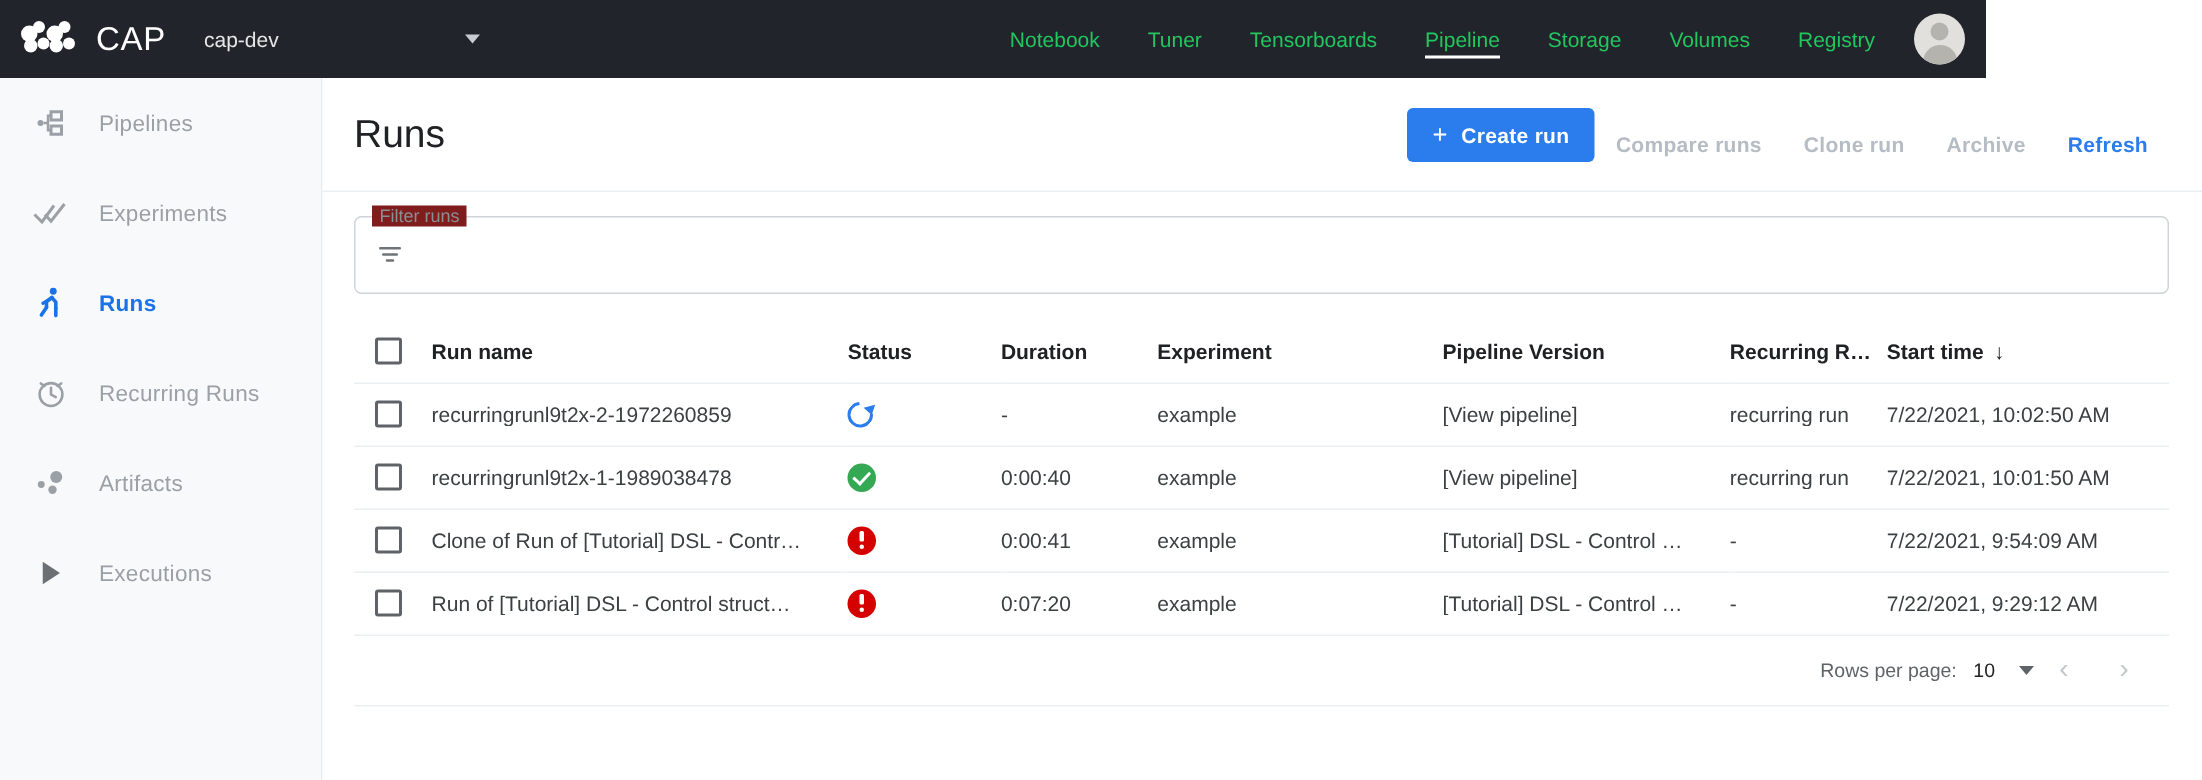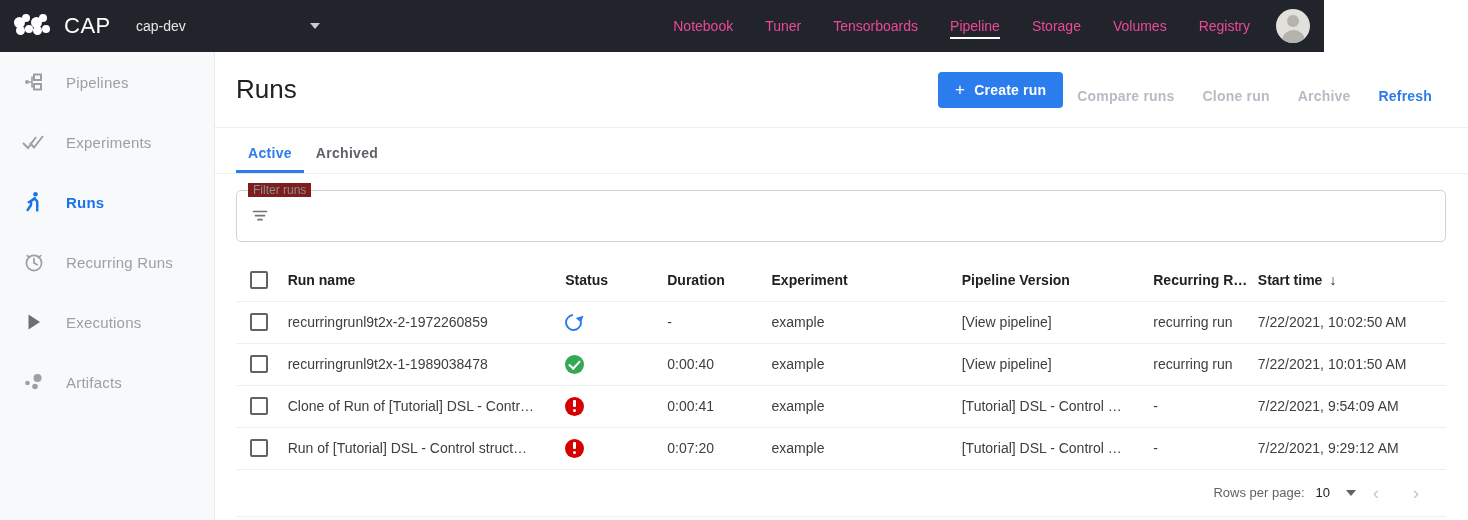--- a/index.html
+++ b/index.html
@@ -32,21 +32,21 @@
   .ns-label { color: #e6e6e6; font-size: 14px; }
   .chev-down {
     width: 0; height: 0;
     border-left: 5.5px solid transparent;
     border-right: 5.5px solid transparent;
     border-top: 6px solid #c8cbd0;
     margin-right: 6px;
   }
   .topnav { margin-left: auto; display: flex; align-items: center; height: 52px; }
   .topnav-item {
-    color: #ec4899; font-size: 14px; padding: 0 0; margin: 0 16px;
+    color: #22c55e; font-size: 14px; padding: 0 0; margin: 0 16px;
     height: 52px; display: flex; align-items: center; position: relative;
     cursor: pointer;
   }
   .topnav-item.active::after {
     content: ""; position: absolute; left: 0; right: 0; bottom: 13px;
     height: 2px; background: #ffffff;
   }
   .avatar {
     width: 34px; height: 34px; border-radius: 50%;
     background: #e2e0dc; margin-left: 10px; margin-right: 14px;
@@ -317,59 +317,55 @@
           <circle cx="11" cy="12" r="7.6" fill="none" stroke="#9aa0a6" stroke-width="1.7"></circle>
           <path d="M11 7.5 V12 L14.2 13.8" fill="none" stroke="#9aa0a6" stroke-width="1.7" stroke-linecap="round"></path>
           <path d="M4.2 4.6 L6.6 6.4 M17.8 4.6 L15.4 6.4" fill="none" stroke="#9aa0a6" stroke-width="1.7" stroke-linecap="round"></path>
         </svg>
       </span>
       <span class="side-label">Recurring Runs</span>
     </div>
 
     <div class="side-item">
       <span class="side-icon">
-        <svg width="20" height="20" viewBox="0 0 20 20">
-          <path d="M4.5 2.5 L16 10 L4.5 17.5 Z" fill="#6b7075"></path>
-        </svg>
-      </span>
-      <span class="side-label">Executions</span>
-    </div>
-
-    <div class="side-item">
-      <span class="side-icon">
         <svg width="22" height="20" viewBox="0 0 22 20">
           <circle cx="14.5" cy="6" r="4" fill="#9aa0a6"></circle>
           <circle cx="4.5" cy="11" r="2.3" fill="#9aa0a6"></circle>
           <circle cx="12" cy="14.5" r="2.8" fill="#9aa0a6"></circle>
         </svg>
       </span>
       <span class="side-label">Artifacts</span>
+    </div>
+
+    <div class="side-item">
+      <span class="side-icon">
+        <svg width="20" height="20" viewBox="0 0 20 20">
+          <path d="M4.5 2.5 L16 10 L4.5 17.5 Z" fill="#6b7075"></path>
+        </svg>
+      </span>
+      <span class="side-label">Executions</span>
     </div>
   </div>
 
   <div class="main">
 
     <div class="page-header">
       <div class="page-title">Runs</div>
       <div class="header-actions">
         <button class="btn-create">
           <span class="plus">+</span>
           <span>Create run</span>
         </button>
         <button class="btn-text disabled">Compare runs</button>
         <button class="btn-text disabled">Clone run</button>
         <button class="btn-text disabled">Archive</button>
         <button class="btn-text primary">Refresh</button>
       </div>
     </div>
 
-    <div class="tabs">
-      <div class="tab active">Active</div>
-      <div class="tab">Archived</div>
-    </div>
 
     <div class="content">
 
       <div class="filter-field">
         <span class="filter-legend">Filter runs</span>
         <span>
           <svg width="18" height="18" viewBox="0 0 18 18">
             <path d="M2.5 4.5 H15.5 M4.5 8.6 H13.5 M7 12.7 H11" stroke="#6e7478" stroke-width="1.7" stroke-linecap="round"></path>
           </svg>
         </span>

